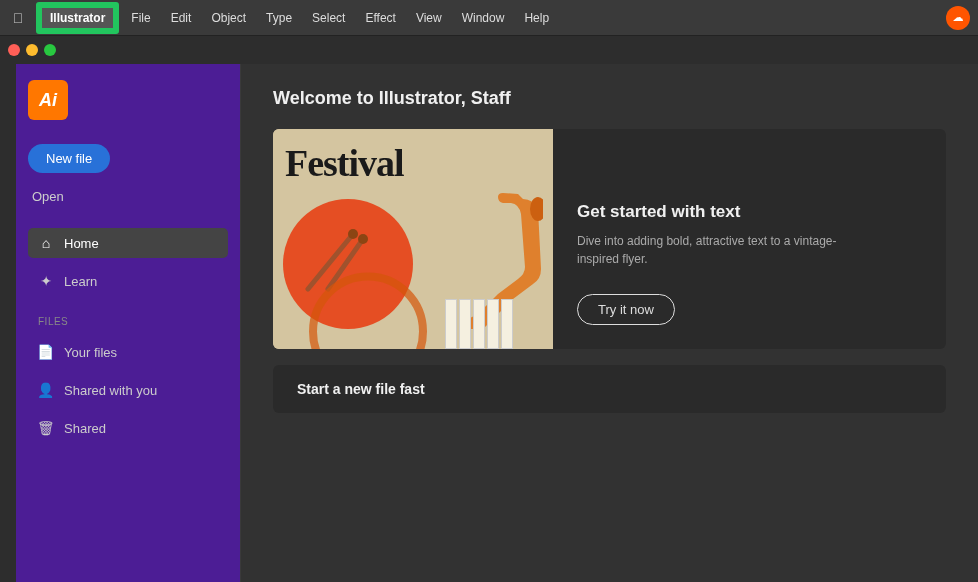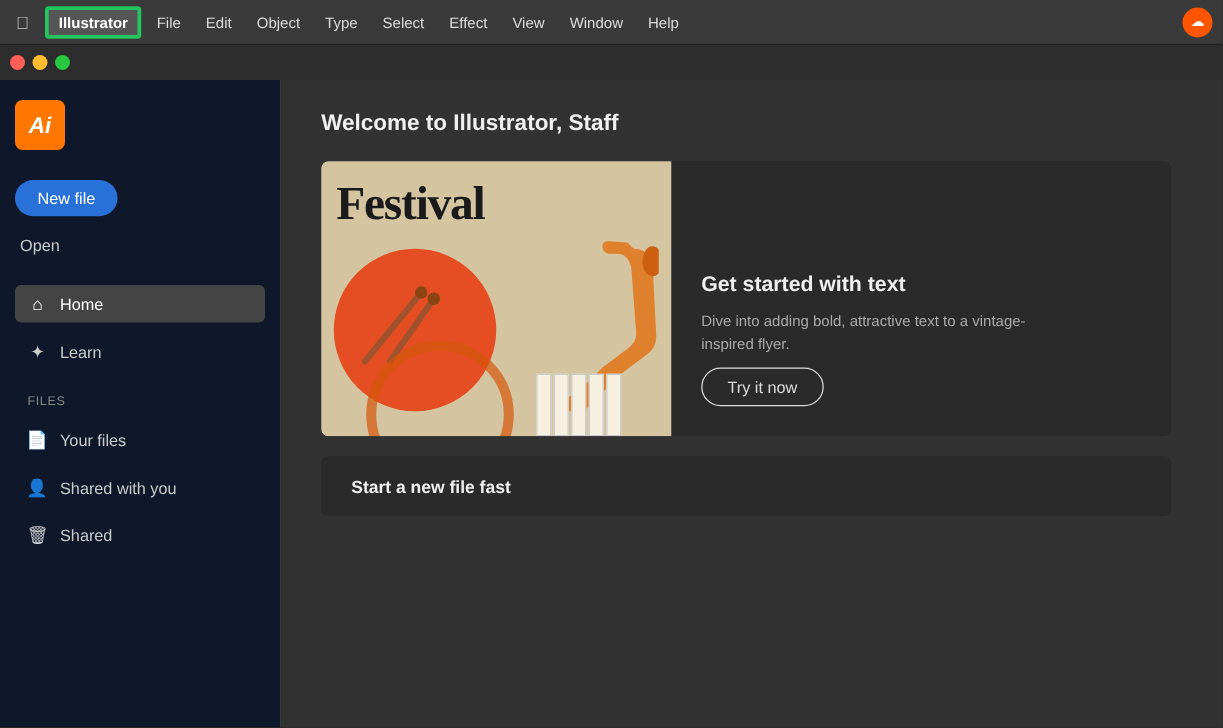--- a/index.html
+++ b/index.html
@@ -33,21 +33,21 @@
     }
     .menu-item {
       padding: 3px 8px;
       color: #ddd;
       font-size: 12px;
       cursor: pointer;
       border-radius: 3px;
     }
     .menu-item.active {
       background: #555;
-      border: 3px solid #22c55e;
+      border: 6px solid #22c55e;
       color: #fff;
       font-weight: 600;
     }
     .menu-bar-right {
       margin-left: auto;
       display: flex;
       align-items: center;
     }
     .cloud-icon {
       width: 24px;
@@ -81,26 +81,27 @@
 
     
     .app-body {
       display: flex;
       height: calc(582px - 36px - 28px);
     }
 
     
     .sidebar {
       width: 225px;
-      background: #0f172a;
+      background: #4c1d95;
       padding: 16px 12px;
       display: flex;
       flex-direction: column;
       gap: 8px;
       border-right: 1px solid #3a3a3a;
+      margin-left: 16px;
     }
     .ai-logo {
       width: 40px;
       height: 40px;
       background: #ff7700;
       border-radius: 6px;
       display: flex;
       align-items: center;
       justify-content: center;
       color: white;
@@ -247,20 +248,21 @@
       font-size: 17px;
       font-weight: 700;
     }
     .promo-desc {
       color: #aaa;
       font-size: 12px;
       line-height: 1.5;
       max-width: 260px;
     }
     .try-btn {
+      margin-top: 16px;
       background: transparent;
       border: 1.5px solid #ddd;
       color: #ddd;
       border-radius: 16px;
       padding: 7px 20px;
       font-size: 13px;
       cursor: pointer;
       width: fit-content;
     }
 

